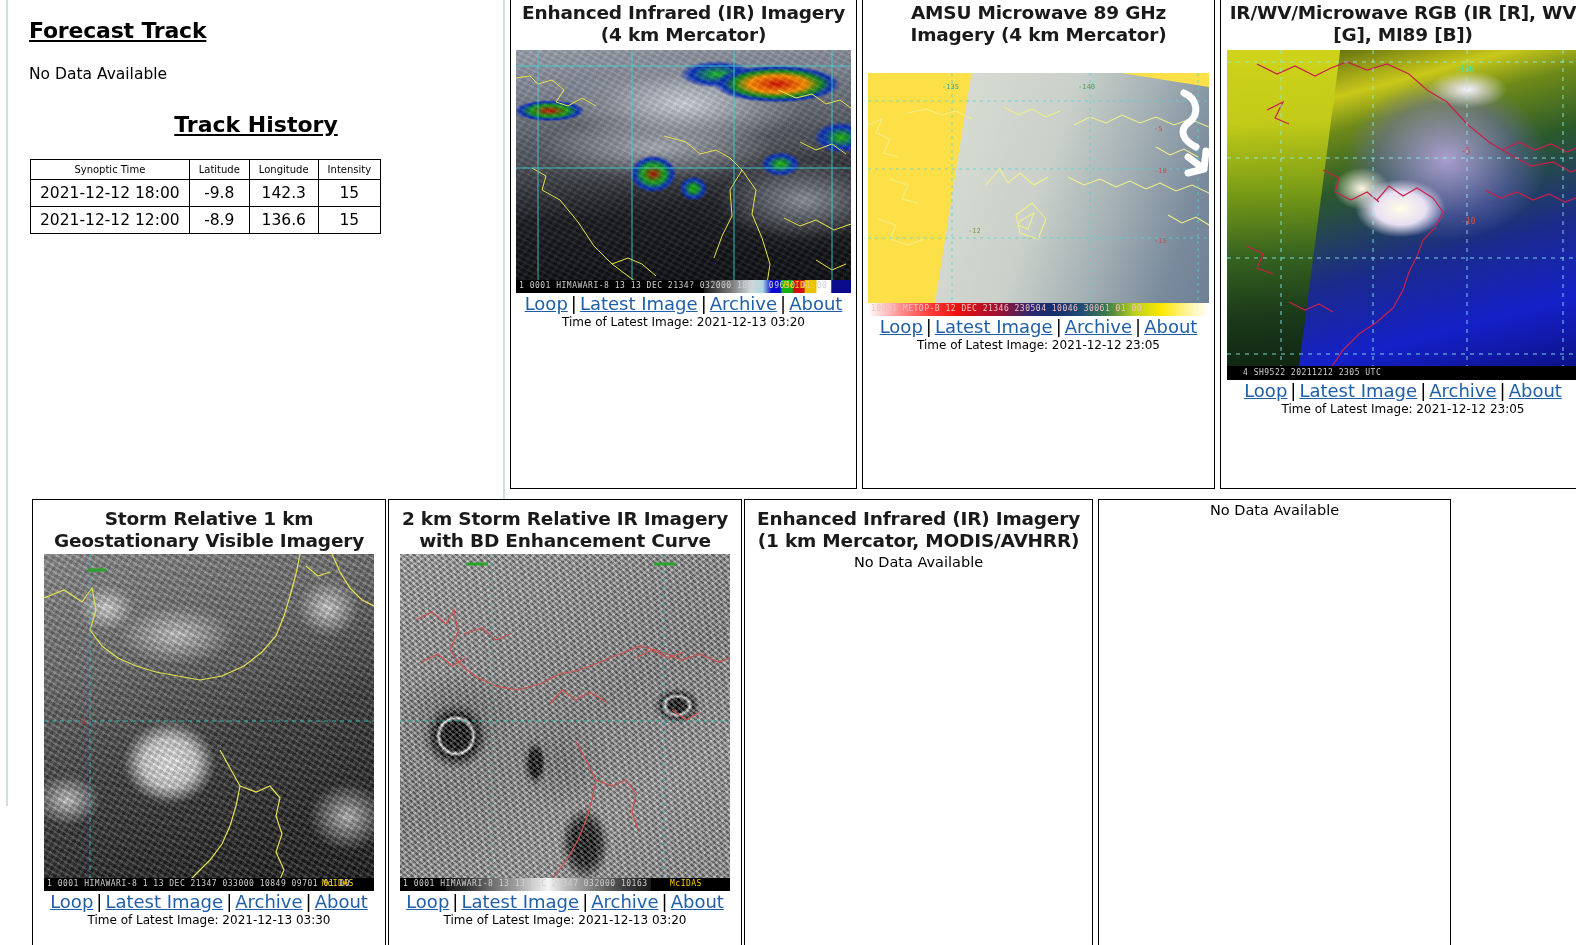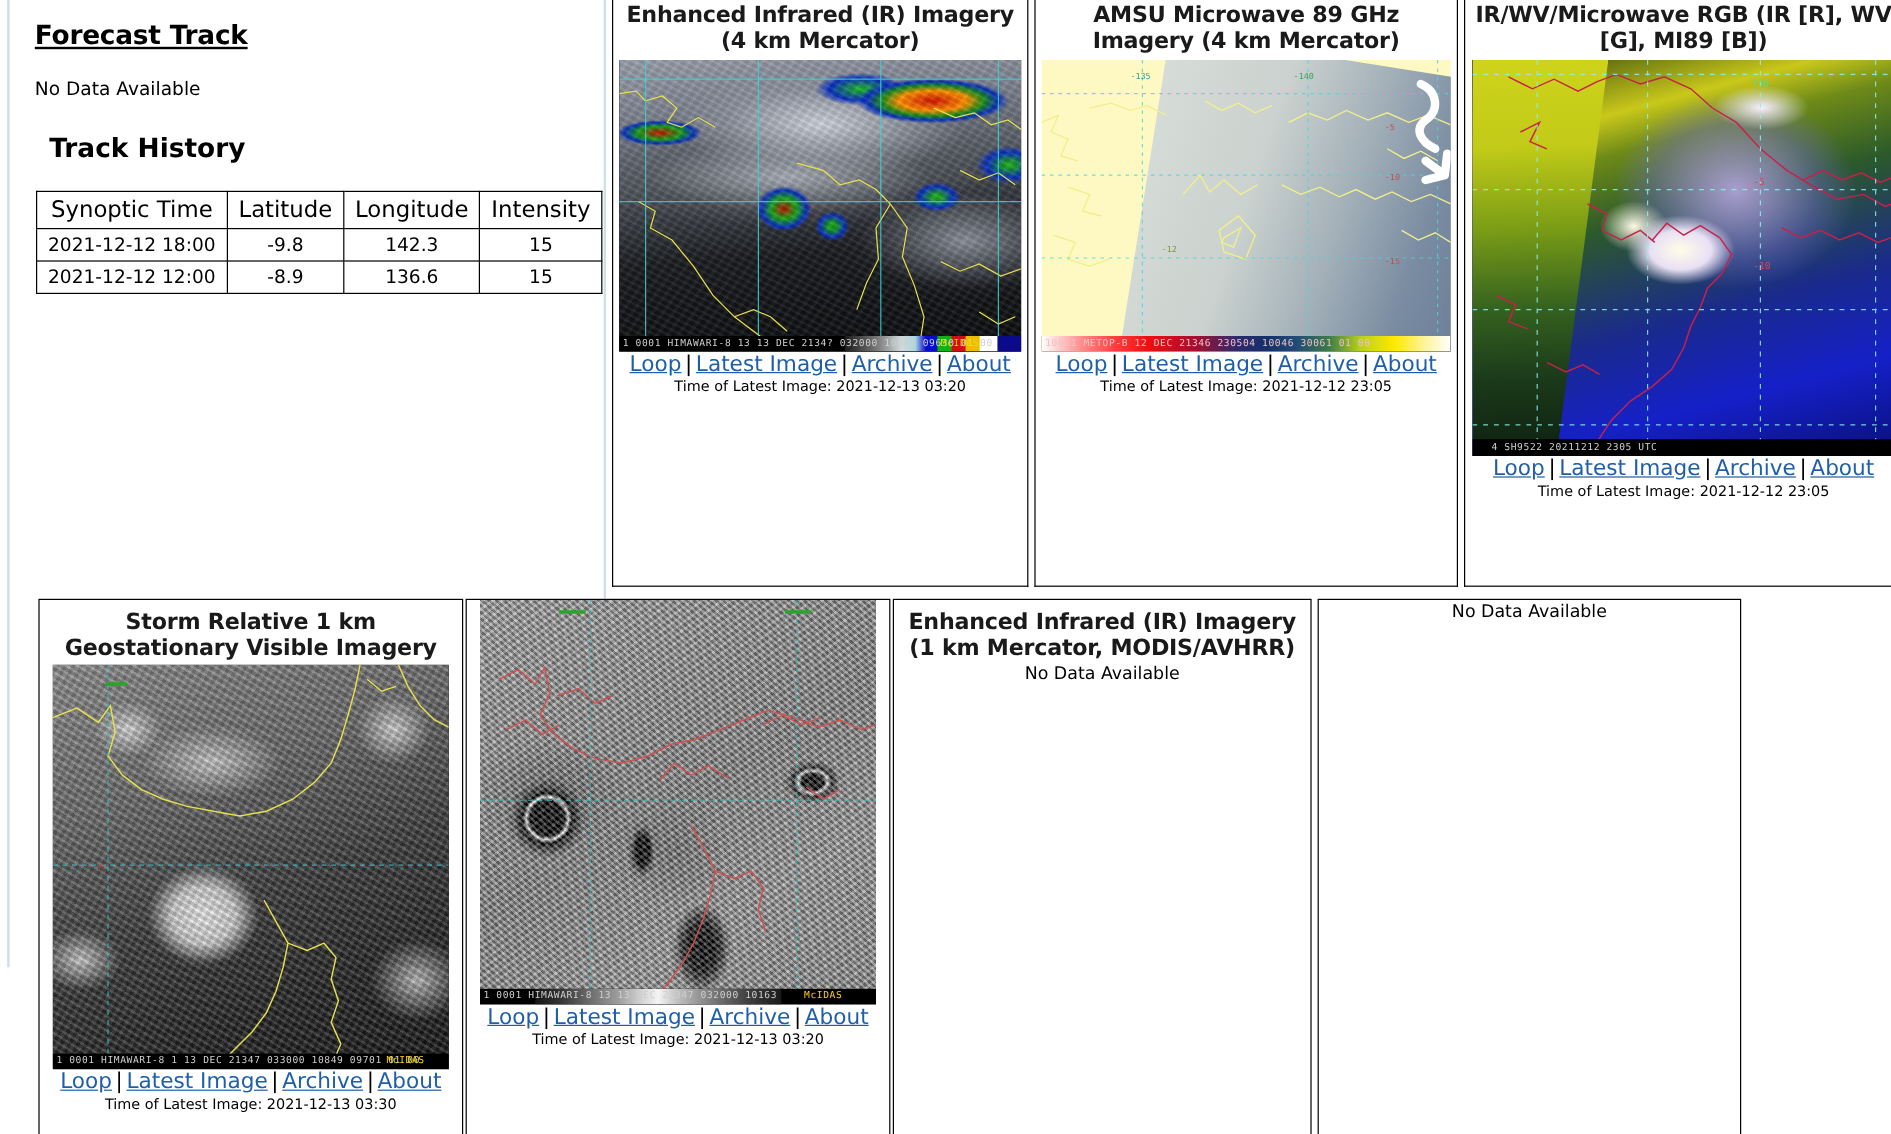--- a/index.html
+++ b/index.html
@@ -21,31 +21,31 @@
   }
   .left-inner { padding: 12px 20px 0 21px; }
   h2.sect {
     font-size: 22px; font-weight: bold; color: #000;
     margin: 6px 0 0 0; text-decoration: underline;
     letter-spacing: -0.2px;
   }
   .nodata-left { font-size: 15.5px; color: #000; margin: 22px 0 0 0; }
   h2.sect2 {
     font-size: 22px; font-weight: bold; color: #000;
-    margin: 29px 0 0 12px; 
+    margin: 29px 0 0 0; text-decoration: underline; text-align: center;
   }
   table.track {
     border-collapse: collapse; margin-top: 22px; margin-left: 1px;
     font-size: 15.5px; color: #000;
   }
   table.track th, table.track td {
     border: 1px solid #000; padding: 4px 9px; text-align: center;
     font-weight: normal; white-space: nowrap;
   }
-  table.track th { font-size: 19px; }
+  table.track th { font-size: 10px; }
   a.blue {
     color: #1f5faa; text-decoration: underline; font-size: 15.5px;
   }
   .about-link-wrap { margin-top: 22px; }
 
   
   .panel {
     position: absolute; background: #fff;
     border: 1px solid #000;
     overflow: hidden;
@@ -290,21 +290,21 @@
 
     <div class="linkrow">
       <a href="#">Loop</a><span class="sep">|</span><a href="#">Latest Image</a><span class="sep">|</span><a href="#">Archive</a><span class="sep">|</span><a href="#">About</a>
     </div>
     <div class="timeline">Time of Latest Image: 2021-12-13 03:20</div>
   </div>
 
   <div class="panel noborder-top" style="left:862px; top:-2px; width:353px; height:491px;">
     <div class="ptitle" style="height:52px; padding-top:4px;">AMSU Microwave 89 GHz Imagery (4 km Mercator)</div>
 
-    <div class="imgbox" style="width:341px; height:243px; background:#fef9c3;">
+    <div class="imgbox" style="width:341px; height:243px; background:#fde047;margin-top:23px;">
       <div class="amsu-base"></div>
       <div class="amsu-sw"></div>
       <div class="amsu-base" style="background:
           radial-gradient(circle 2.0% at 31% 50%, #c3143c 0%, #9e2447 45%, rgba(23,54,95,0) 85%),
           radial-gradient(ellipse 7% 7% at 29.5% 50%, #17365f 0%, #3a5a78 60%, rgba(50,80,111,0) 92%),
           radial-gradient(ellipse 4% 3% at 43% 56%, #1d3d66 0%, rgba(29,61,102,0) 90%),
           radial-gradient(ellipse 2.5% 2.5% at 88% 30%, #14345c 0%, rgba(20,52,92,0) 90%),
           radial-gradient(ellipse 3.5% 3.5% at 84% 43%, #17365f 0%, rgba(23,54,95,0) 90%),
           radial-gradient(ellipse 3% 2% at 20% 8%, #23456a 0%, rgba(35,69,106,0) 90%),
           radial-gradient(ellipse 5% 3% at 32% 88%, #1c3d63 0%, rgba(28,61,99,0) 90%);"></div>
@@ -434,20 +434,21 @@
       </div>
     </div>
 
     <div class="linkrow">
       <a href="#">Loop</a><span class="sep">|</span><a href="#">Latest Image</a><span class="sep">|</span><a href="#">Archive</a><span class="sep">|</span><a href="#">About</a>
     </div>
     <div class="timeline">Time of Latest Image: 2021-12-13 03:30</div>
   </div>
 
   <div class="panel" style="left:388px; top:499px; width:354px; height:448px;">
+    <div class="ptitle" style="height:54px; padding-top:8px;">2 km Storm Relative IR Imagery with BD Enhancement Curve</div>
 
     <div class="imgbox" style="width:330px; height:337px;">
       <div class="bd-base"></div>
       <div class="bd-noise"></div>
       <svg class="grat" viewBox="0 0 330 337" preserveAspectRatio="none">
         <g fill="none" stroke="#cf5050" stroke-width="1.2">
           <path d="M16,66 L32,58 L46,70 L54,56 L58,78 L50,96 L62,112 L78,124 L96,132 L118,136 L140,130 L160,120 L180,116 L200,108 L220,100 L240,92 L262,98 L282,106 L300,100 L318,108 L330,104"></path>
           <path d="M64,80 L82,74 L96,86 L110,80"></path>
           <path d="M150,150 L162,136 L176,146 L190,138 L206,148"></path>
           <path d="M176,188 L186,206 L196,226 L192,246 L186,266 L178,286 L168,304 L156,320 L146,334"></path>

